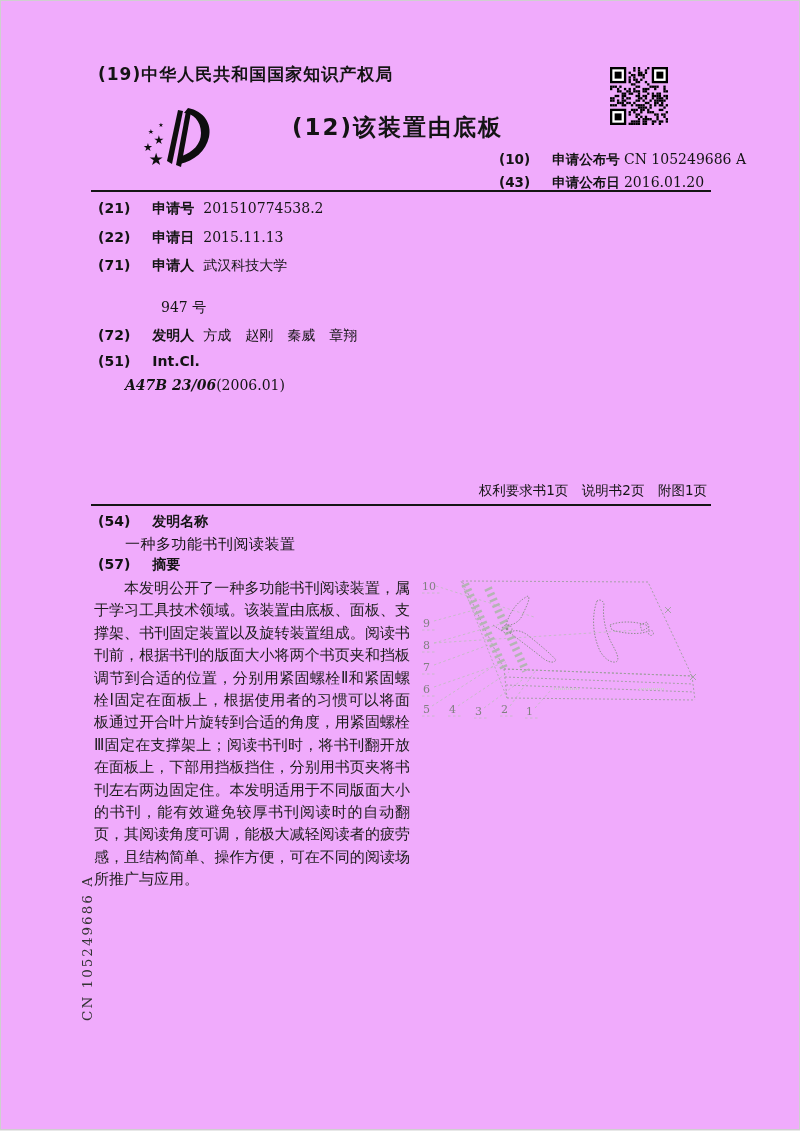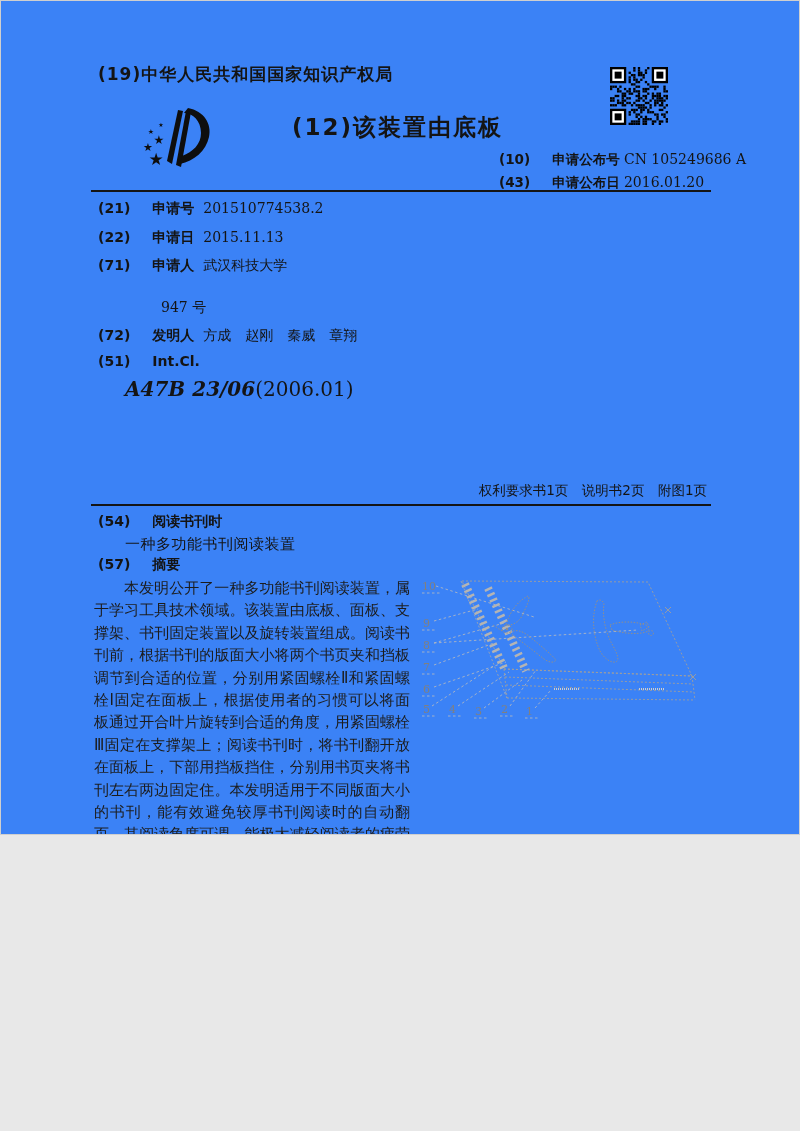--- a/index.html
+++ b/index.html
@@ -1,40 +1,40 @@
 <!DOCTYPE html>
 <html><head>
 <meta charset="utf-8">
 <style>
   html,body{margin:0;padding:0;background:#e8e8e8;}
   .page{
     position:relative;
-    width:800px;height:835px;
+    width:800px;height:1130px;
     margin:0 auto;
-    background:#3b82f6;
+    background:#f0abfc;
     border:1px solid #cfcfcf;
     box-sizing:border-box;
     font-family:"DejaVu Sans","Liberation Sans",sans-serif;
     color:#141414;
     overflow:hidden;
   }
   .abs{position:absolute;}
   .b{font-weight:700;}
   .val{font-family:"DejaVu Serif","Liberation Serif",serif;}
   .code{margin-right:22px;font-weight:700;}
   .lbl{margin-right:9px;font-weight:700;}
   .office{left:97px;top:62px;font-size:17px;font-weight:700;letter-spacing:1px;}
   .doctype{left:291px;top:111px;font-size:23px;font-weight:700;letter-spacing:2px;}
   .pubrow{left:498px;font-size:13.5px;white-space:nowrap;}
   .pubrow .val{font-size:14px;}
   .rule{left:90px;width:620px;height:2px;background:#151515;}
   .brow{left:97px;font-size:14px;white-space:nowrap;}
   .addr1{left:122px;top:277px;font-size:14px;white-space:nowrap;}
   .addr2{left:160px;top:298px;font-size:14px;}
-  .intcl-val{left:124px;top:376px;font-size:20px;}
+  .intcl-val{left:124px;top:376px;font-size:14px;}
   .it{font-style:italic;font-weight:700;}
   .pagesnote{right:92px;top:481px;font-size:13.5px;text-align:right;}
   .secrow{left:97px;font-size:14px;font-weight:700;}
   .invtitle{left:124px;top:534px;font-size:15px;letter-spacing:0.5px;}
   .abstract{
     left:93px;top:576px;width:316px;
     font-size:15px;line-height:22.4px;
     text-align:justify;text-indent:2em;
     color:#1c1c1c;
   }
@@ -313,21 +313,21 @@
     <span class="code">(51)</span><span class="b">Int.Cl.</span>
   </div>
   <div class="abs intcl-val val">
     <span class="it">A47B 23/06</span><span>(2006.01)</span>
   </div>
 
   <div class="abs pagesnote">权利要求书1页　说明书2页　附图1页</div>
   <div class="abs rule" style="top:503px;"></div>
 
   <div class="abs secrow" style="top:512px;">
-    <span class="code">(54)</span><span>阅读书刊时</span>
+    <span class="code">(54)</span><span>发明名称</span>
   </div>
   <div class="abs invtitle">一种多功能书刊阅读装置</div>
 
   <div class="abs secrow" style="top:555px;">
     <span class="code">(57)</span><span>摘要</span>
   </div>
   <div class="abs abstract">本发明公开了一种多功能书刊阅读装置，属于学习工具技术领域。该装置由底板、面板、支撑架、书刊固定装置以及旋转装置组成。阅读书刊前，根据书刊的版面大小将两个书页夹和挡板调节到合适的位置，分别用紧固螺栓Ⅱ和紧固螺栓Ⅰ固定在面板上，根据使用者的习惯可以将面板通过开合叶片旋转到合适的角度，用紧固螺栓Ⅲ固定在支撑架上；阅读书刊时，将书刊翻开放在面板上，下部用挡板挡住，分别用书页夹将书刊左右两边固定住。本发明适用于不同版面大小的书刊，能有效避免较厚书刊阅读时的自动翻页，其阅读角度可调，能极大减轻阅读者的疲劳感，且结构简单、操作方便，可在不同的阅读场所推广与应用。</div>
 
   <svg class="abs" style="left:413px;top:558px;" width="322" height="190" viewBox="0 0 322 190">
 

